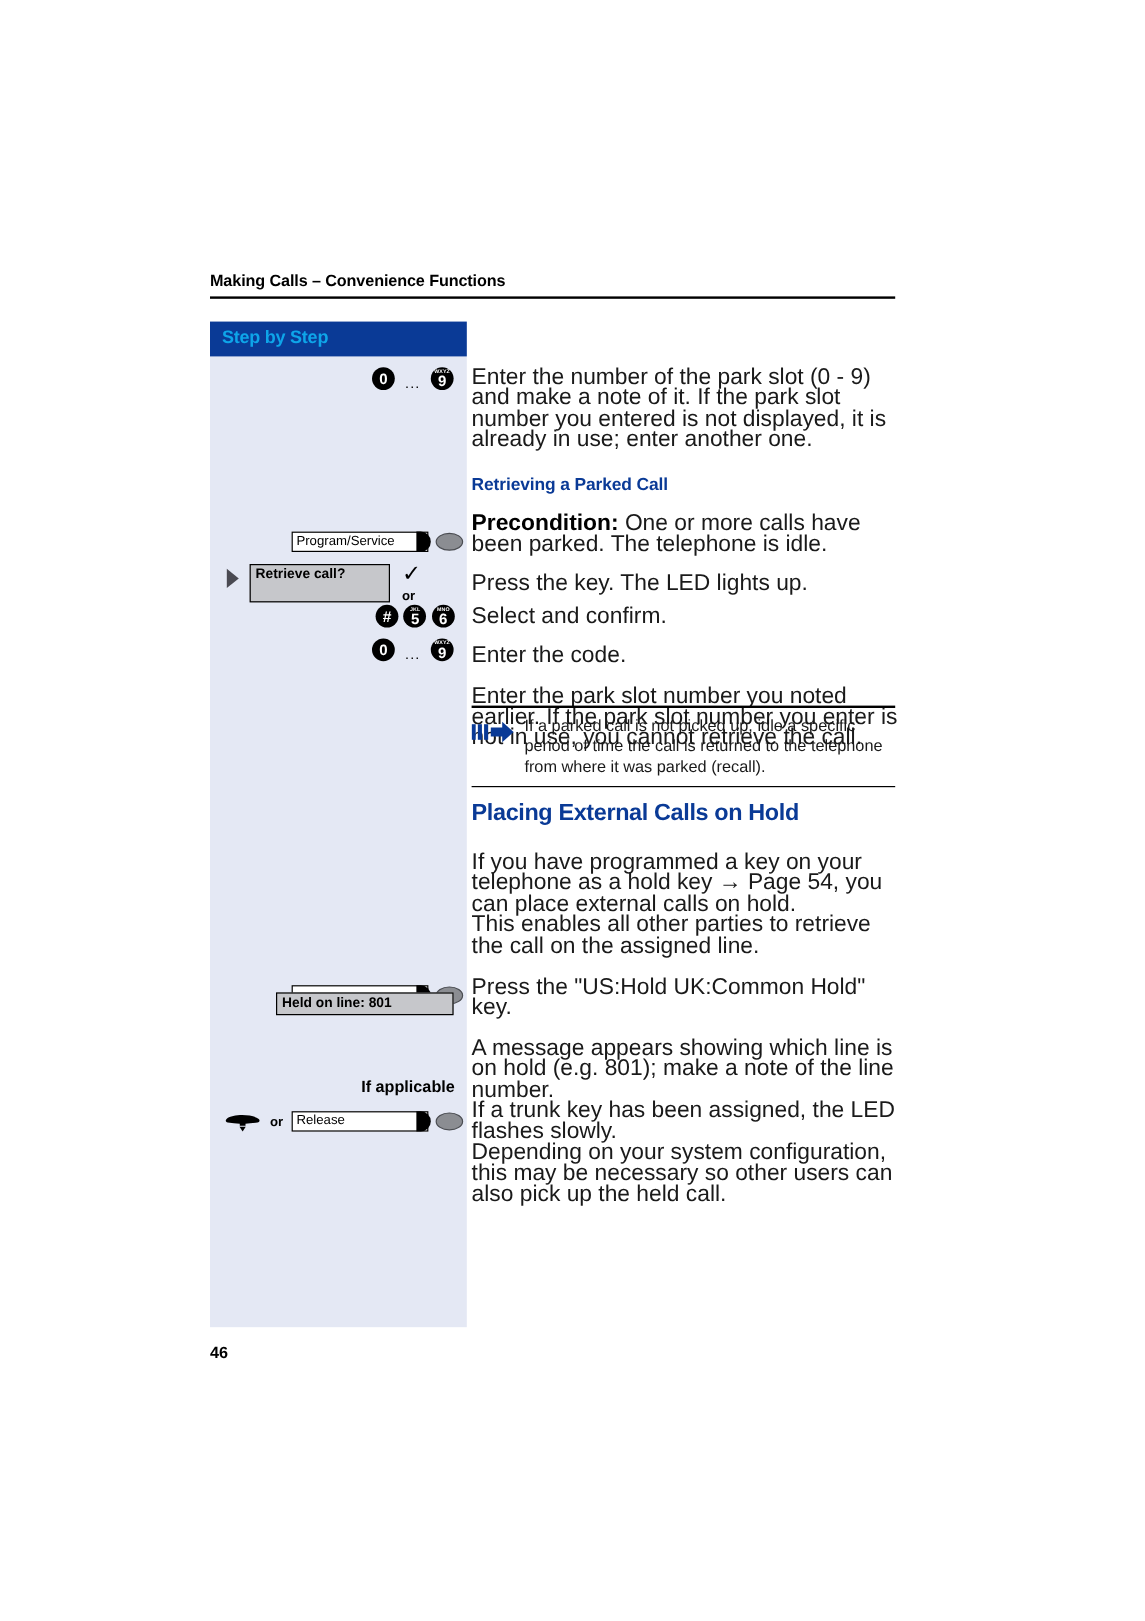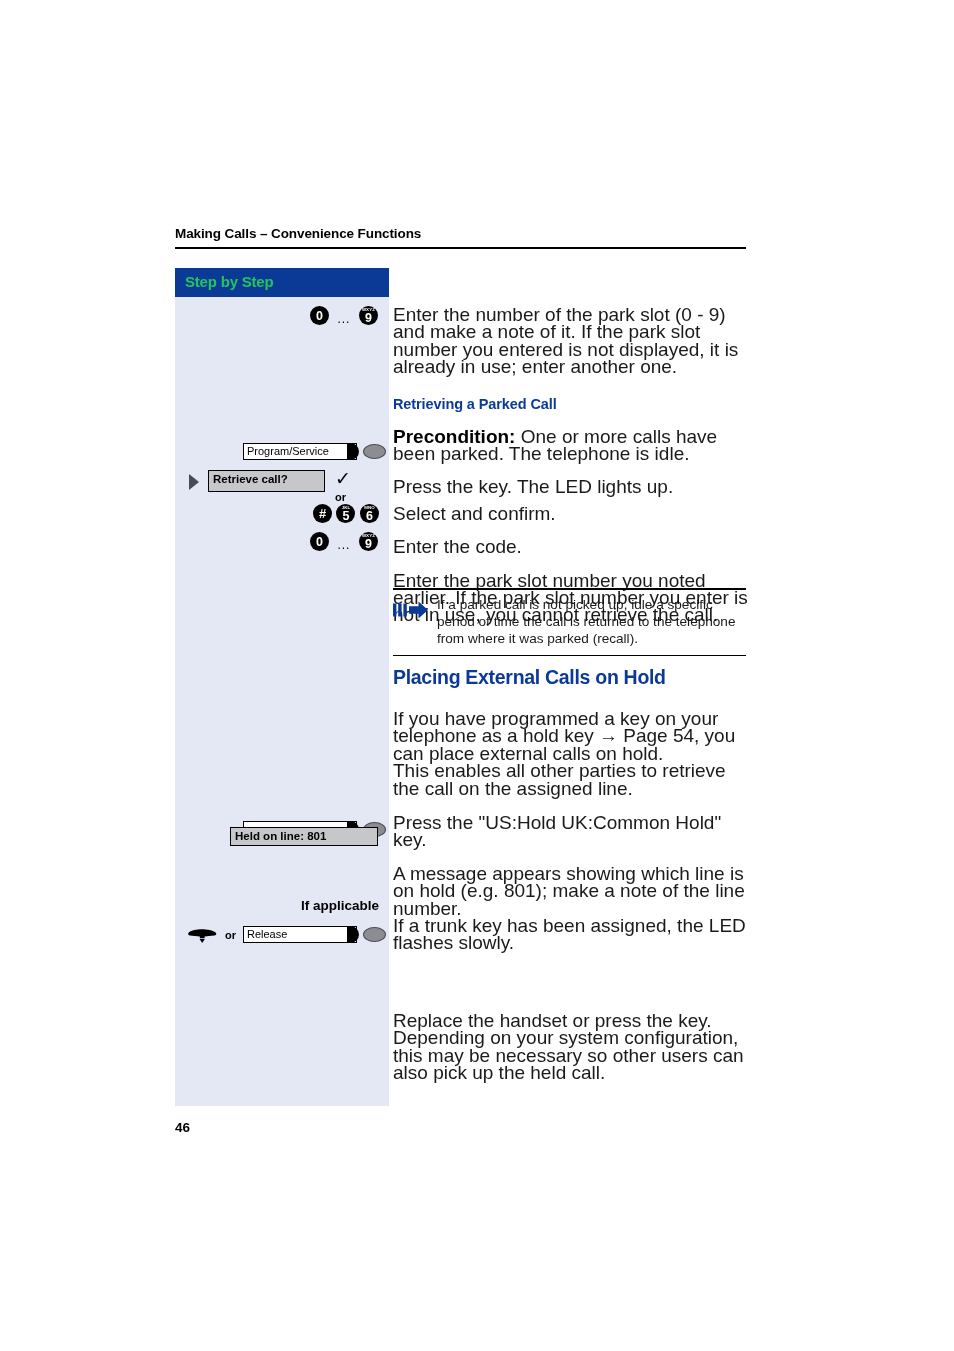--- a/index.html
+++ b/index.html
@@ -31,21 +31,21 @@
     position:absolute; left:175px; top:268px;
     width:214px; height:838px;
     background:#e4e8f4;
   }
   .sidebar-header {
     position:absolute; left:0; top:0; width:214px; height:29px;
     background:#0a3a96;
   }
   .sidebar-header-label {
     position:absolute; left:10px; top:5px;
-    font-size:15px; font-weight:bold; color:#22c55e;
+    font-size:15px; font-weight:bold; color:#0ea5e9;
     letter-spacing:-0.2px;
   }
 
   
   .srow { position:absolute; }
 
   
   .keycap {
     display:inline-block; position:relative;
     width:19px; height:19px; border-radius:50%;
@@ -176,21 +176,21 @@
     </div>
 
     <div class="srow fnkey" style="left:68px; top:175px; width:133px;">
       <div class="kbox" style="left:0; width:114px;">Program/Service</div>
       <div class="ktab" style="left:104px;"></div>
       <div class="led" style="left:120px;"></div>
     </div>
 
     <div class="srow" style="left:0px; top:202px; width:214px; height:40px;">
       <div class="pointer-tri" style="left:14px; top:4px;"></div>
-      <div class="displaybox" style="left:33px; top:0px; width:117px; height:22px;">Retrieve call?</div>
+      <div class="displaybox" style="left:33px; top:0px; width:117px; height:32px;">Retrieve call?</div>
       <div class="checkmark" style="left:160px; top:-1px;">✓</div>
       <div class="orlabel" style="left:160px; top:21px;">or</div>
     </div>
 
     <div class="srow" style="left:138px; top:236px;">
       <span class="keycap hash nolet">
         <span class="kdigit">#</span>
       </span>
       <span class="keycap">
         <span class="kletters">JKL</span>
@@ -280,19 +280,18 @@
     <div class="h1">Placing External Calls on Hold</div>
 
     <div class="para" style="margin-top:21px;">If you have programmed a key on your telephone as a hold key → Page 54, you can place external calls on hold.</div>
     <div class="para">This enables all other parties to retrieve the call on the assigned line.</div>
 
     <div class="para" style="margin-top:17px;">Press the "US:Hold UK:Common Hold" key.</div>
 
     <div class="para" style="margin-top:16px;">A message appears showing which line is on hold (e.g. 801); make a note of the line number.</div>
     <div class="para">If a trunk key has been assigned, the LED flashes slowly.</div>
 
-    <div class="para" style="margin-top:60px;">Replace the handset or press the key.</div>
     <div class="para">Depending on your system configuration, this may be necessary so other users can also pick up the held call.</div>
   </div>
 
   <div class="pagenum">46</div>
 
 </div>
 
 </body></html>

